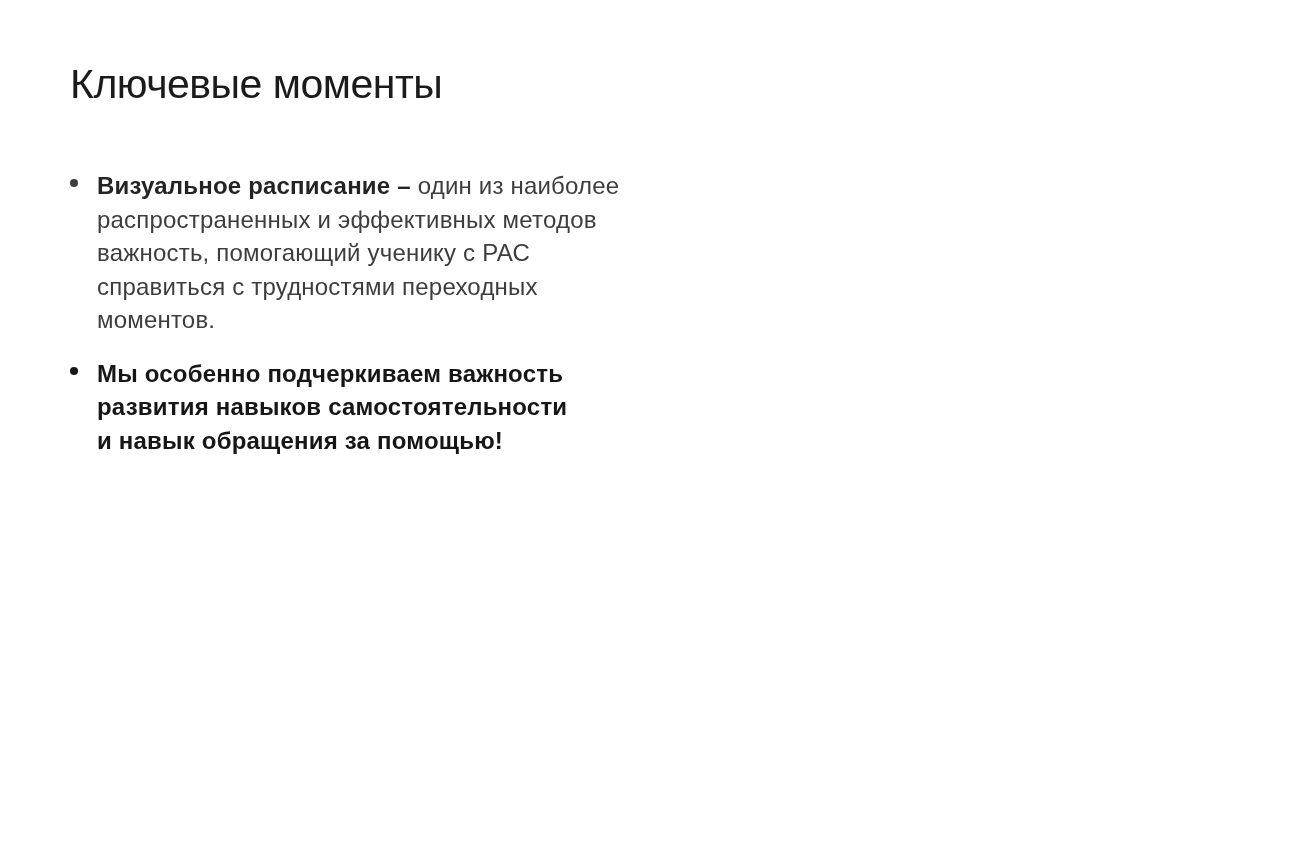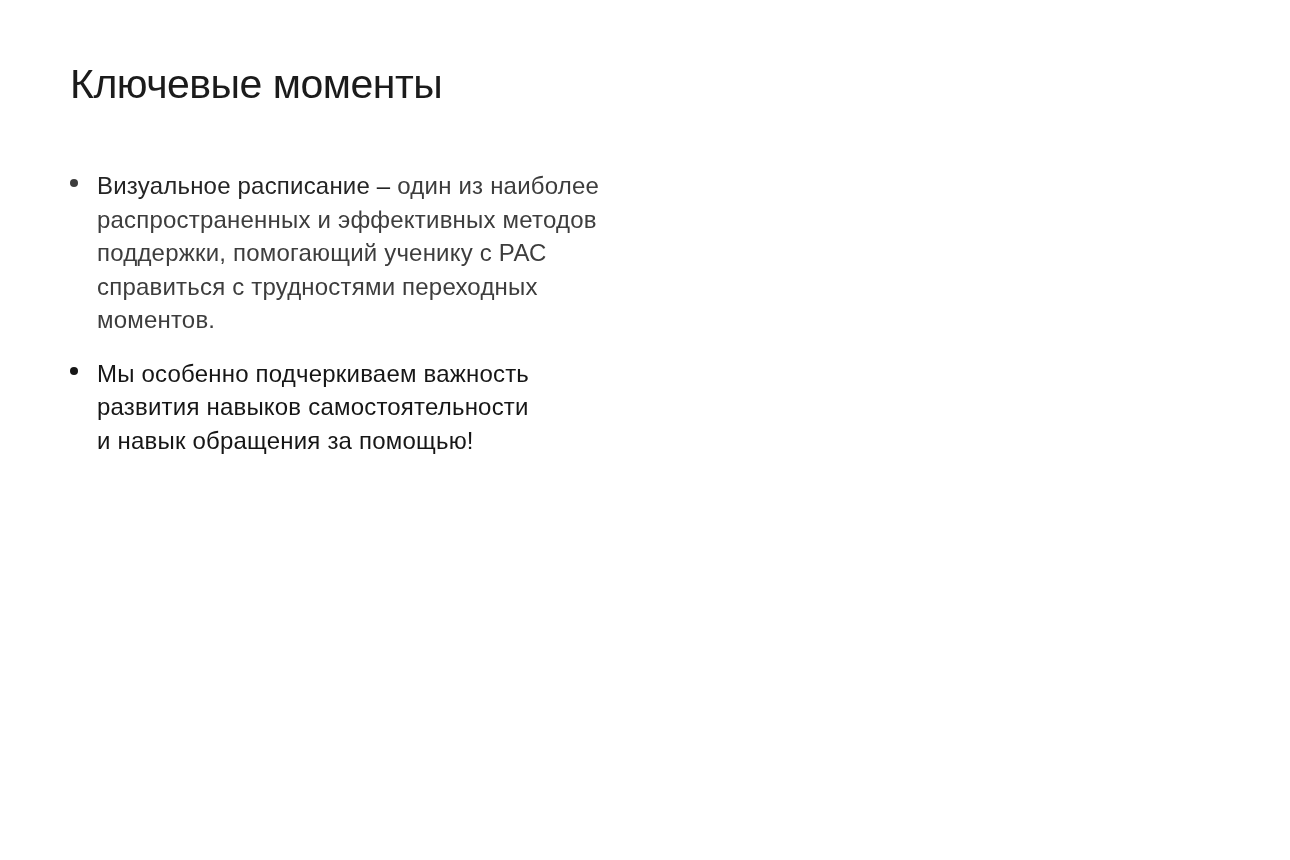--- a/index.html
+++ b/index.html
@@ -55,43 +55,43 @@
 
   .text {
     white-space: pre-wrap;
     font-size: 24px;
     line-height: 33.5px;
     color: #3d3d3d;
     letter-spacing: 0.2px;
   }
 
   .lead {
-    font-weight: 400;
+    font-weight: 700;
     color: #242424;
   }
 
   .bullet.emphasis .text {
-    font-weight: 400;
+    font-weight: 700;
     color: #161616;
   }
 </style>
 </head>
 <body>
 
 <div class="slide">
 
   <h1 class="title">Ключевые моменты</h1>
 
   <ul class="bullets">
 
     <li class="bullet">
       <span class="dot"></span>
       <span class="text"><span class="lead">Визуальное расписание – </span><span>один из наиболее
 распространенных и эффективных методов
-поддержки, помогающий ученику с РАС
+важность, помогающий ученику с РАС
 справиться с трудностями переходных
 моментов.</span></span>
     </li>
 
 
     <li class="bullet emphasis">
       <span class="dot"></span>
       <span class="text"><span>Мы особенно подчеркиваем важность
 развития навыков самостоятельности
 и навык обращения за помощью!</span></span>

